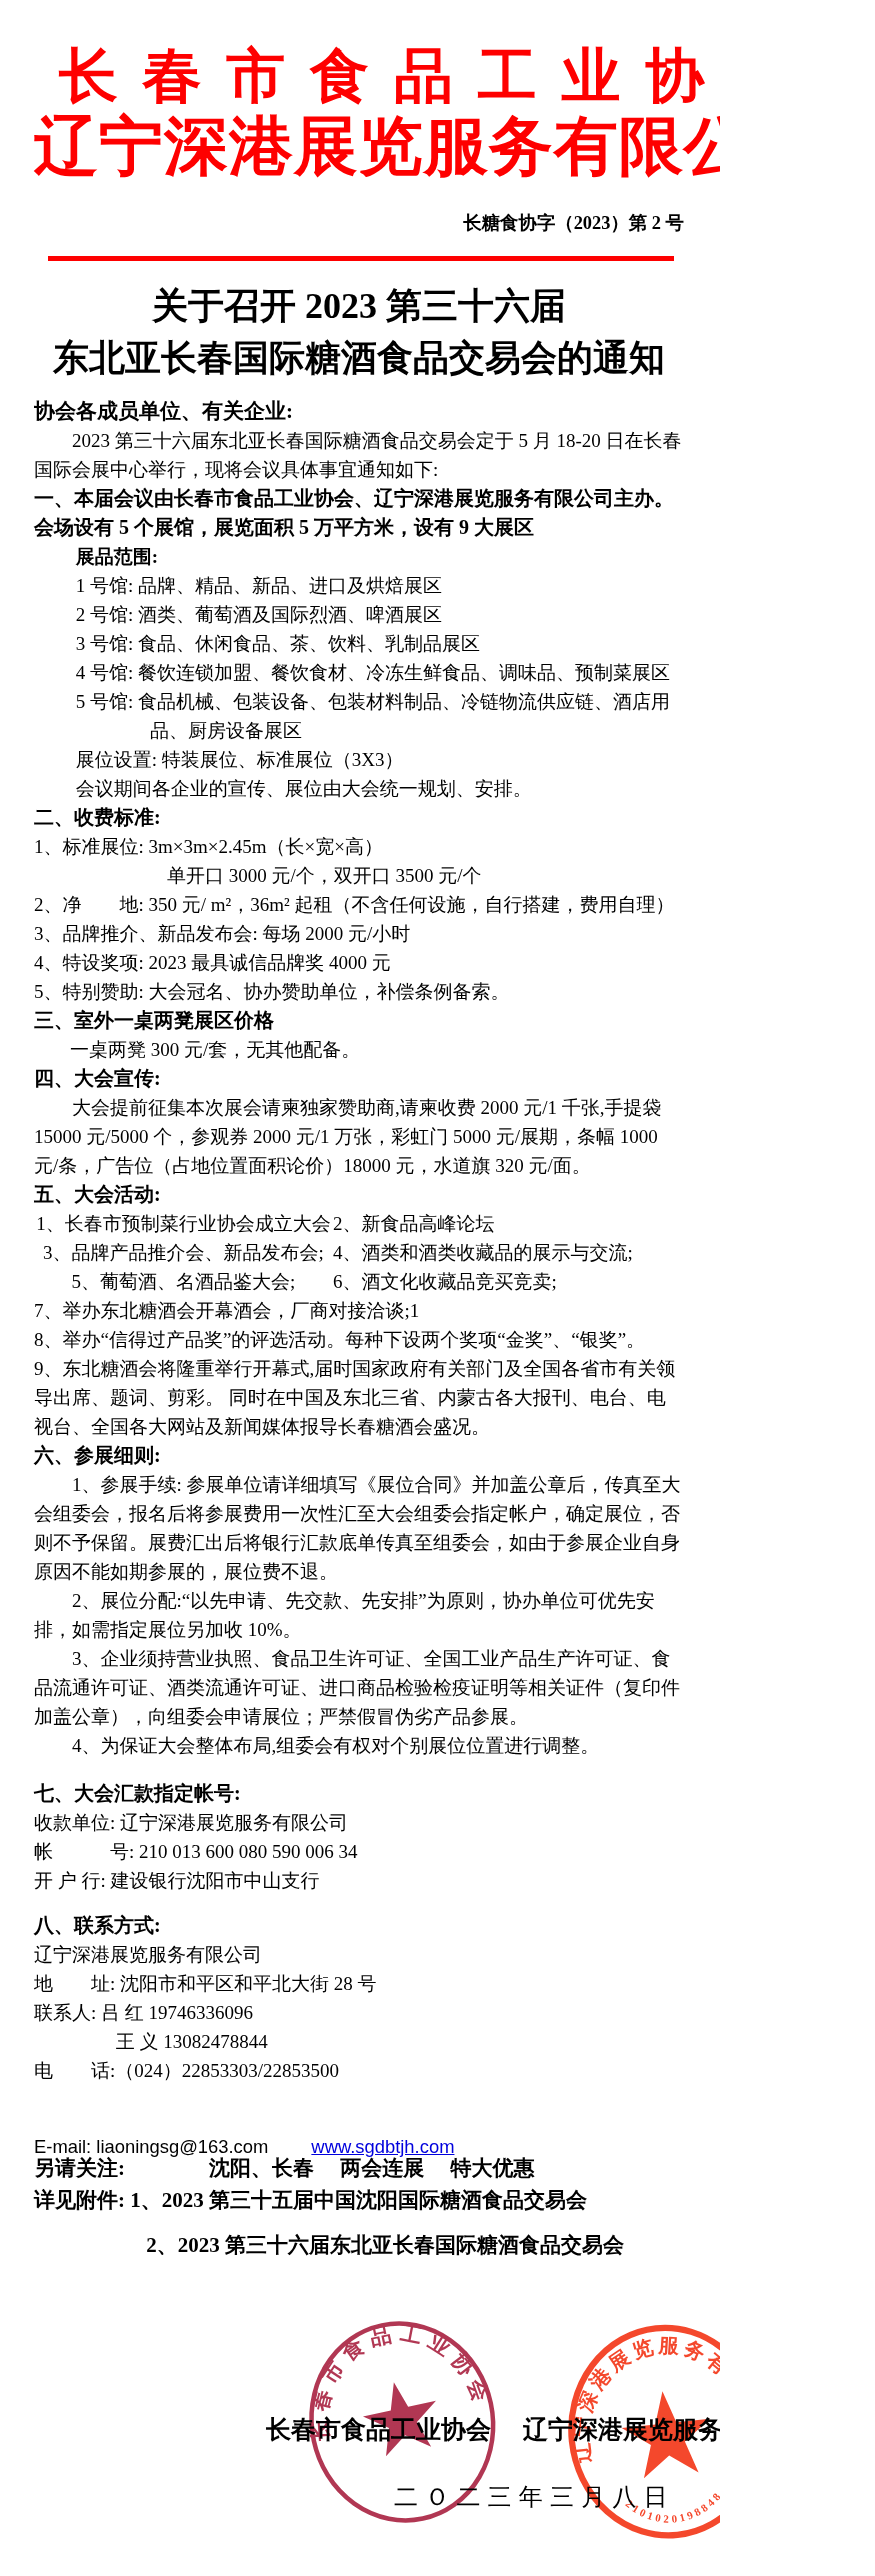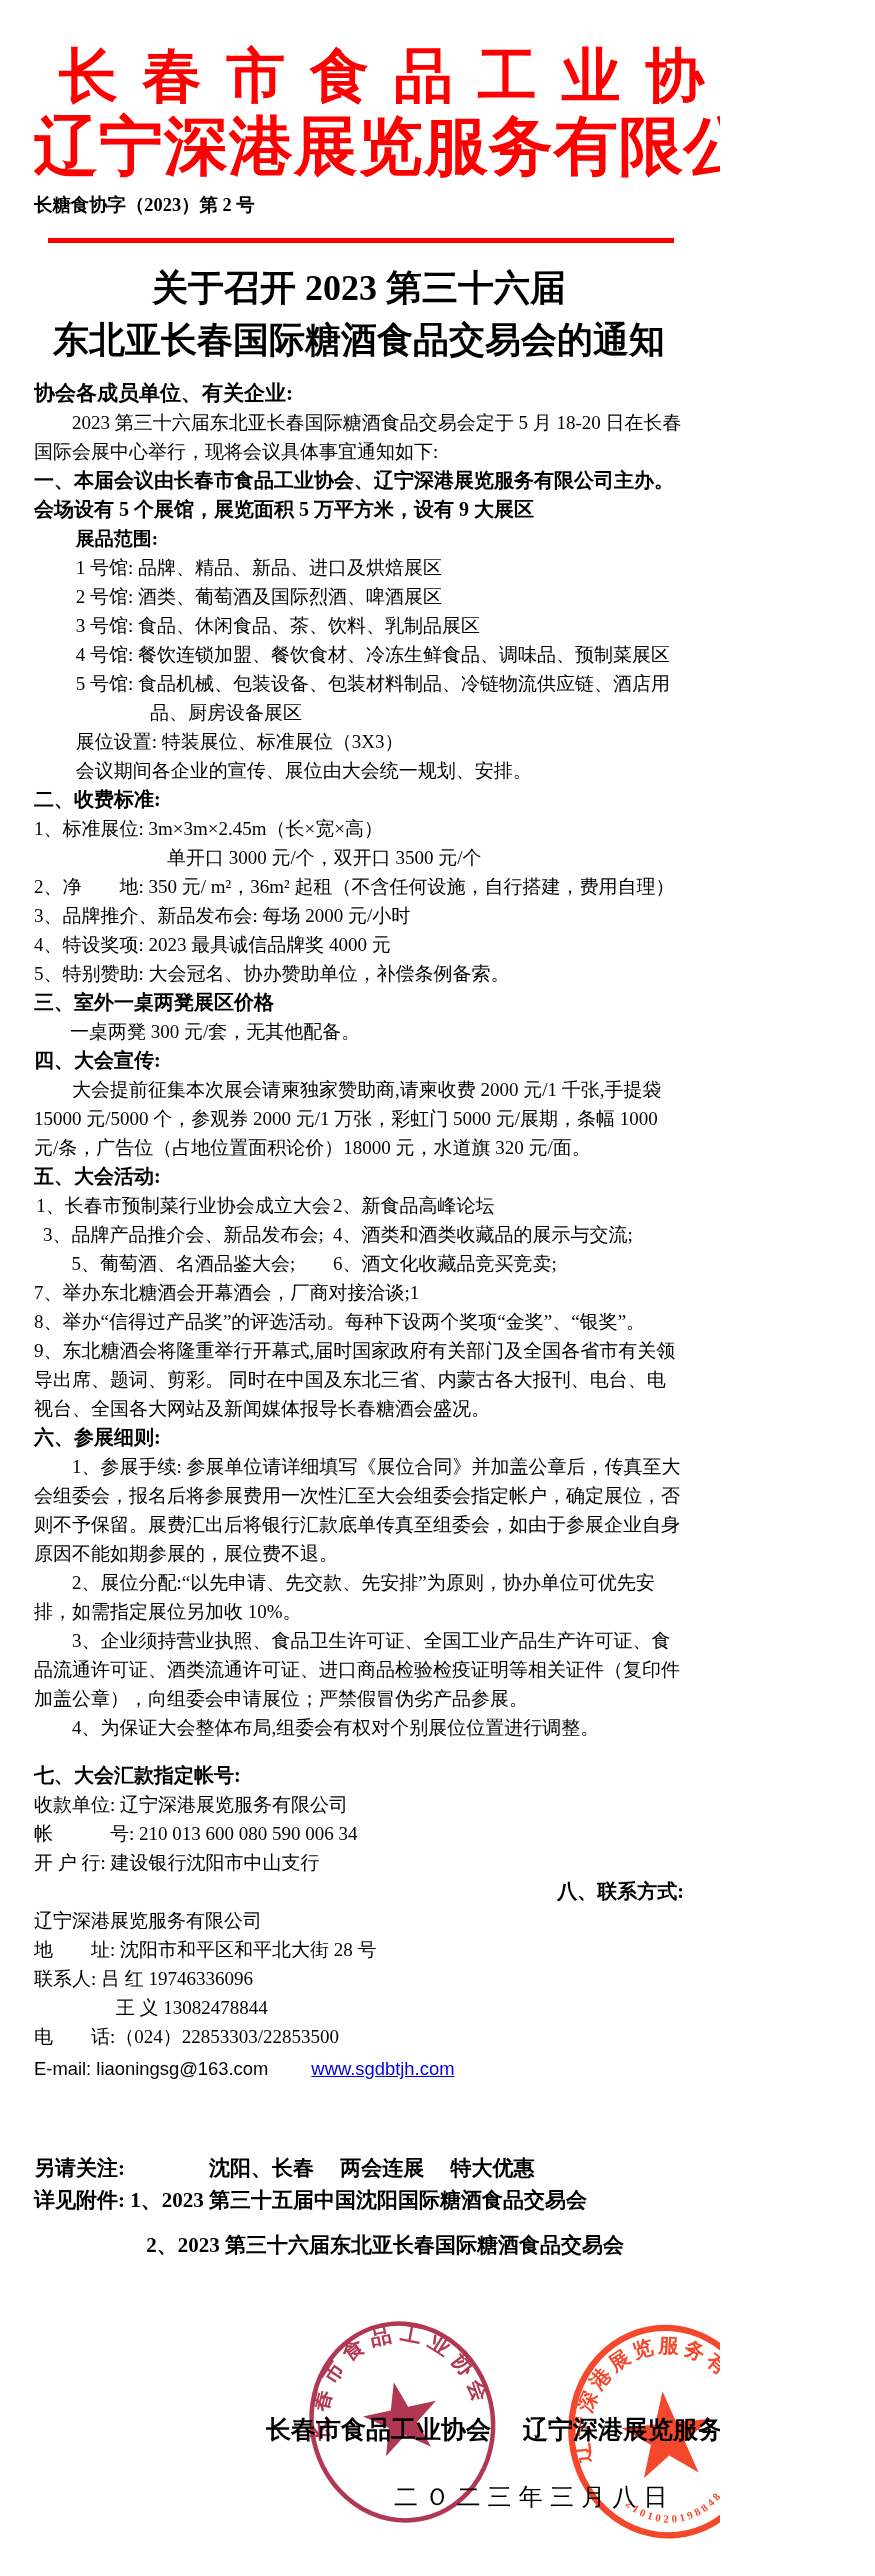--- a/index.html
+++ b/index.html
@@ -19,45 +19,45 @@
     text-align:center;letter-spacing:0.42em;text-indent:0.42em;
     margin-top:19px;white-space:nowrap;
   }
   .org2{
     color:var(--accent-red,#fe0000);
     font-family:"Liberation Sans","DejaVu Sans",sans-serif;
     font-weight:900;font-size:64px;line-height:1.12;
     text-align:center;letter-spacing:0.015em;
     margin-top:1.6px;white-space:nowrap;
   }
-  .doc-num{text-align:left;font-weight:bold;font-size:18.4px;margin-top:10px;}
+  .doc-num{text-align:right;font-weight:bold;font-size:18.4px;margin-top:28px;}
   .divider{height:4.8px;background:var(--accent-red,#fe0000);margin:21px 9.6px 0 14.4px;}
 
   .doc-title{
     text-align:center;font-weight:bold;font-size:36px;line-height:52px;margin-top:19px;
   }
 
   
   .p{font-size:19px;line-height:29px;margin:0;}
   .b{font-weight:bold;}
   .sal{font-size:21px;margin-top:13px;}
   .hd{font-size:20px;}
   .ind2{text-indent:2em;}
   .pad2{padding-left:2.2em;}
   .hall{padding-left:6.1em;text-indent:-3.9em;}
   .fee-sub{padding-left:7em;}
   .fee-note{padding-left:1.9em;}
   .mt24{margin-top:19px;}
-  .mt20{margin-top:0;text-align:right;}
+  .mt20{margin-top:16px;}
   .cols{display:flex;}
   .col-l{width:46%;flex:none;text-align:center;}
   .wang{padding-left:4.3em;}
   .email-row{display:flex;gap:43px;align-items:baseline;
     font-family:"Liberation Sans","DejaVu Sans",sans-serif;font-size:18.4px;line-height:30px;margin-top:3.2px;}
-  a.website{color:var(--link-color,#0000dd);text-decoration:underline;cursor:pointer;}
+  a.website{color:var(--link-color,#0000dd);text-decoration:underline;cursor:pointer;margin-top:44px;}
 
   
   .attention-block{position:absolute;left:34px;top:2152px;width:809px;}
   .attention-block .p{font-size:21px;line-height:32px;}
   .att2{padding-left:5.35em;margin-top:13px !important;}
 
   
   .stamp-section{position:absolute;left:0;top:2282px;width:875px;height:294px;}
   .stamp{position:absolute;opacity:0.92;z-index:1;}
   .stamp svg{display:block;width:100%;height:100%;}

